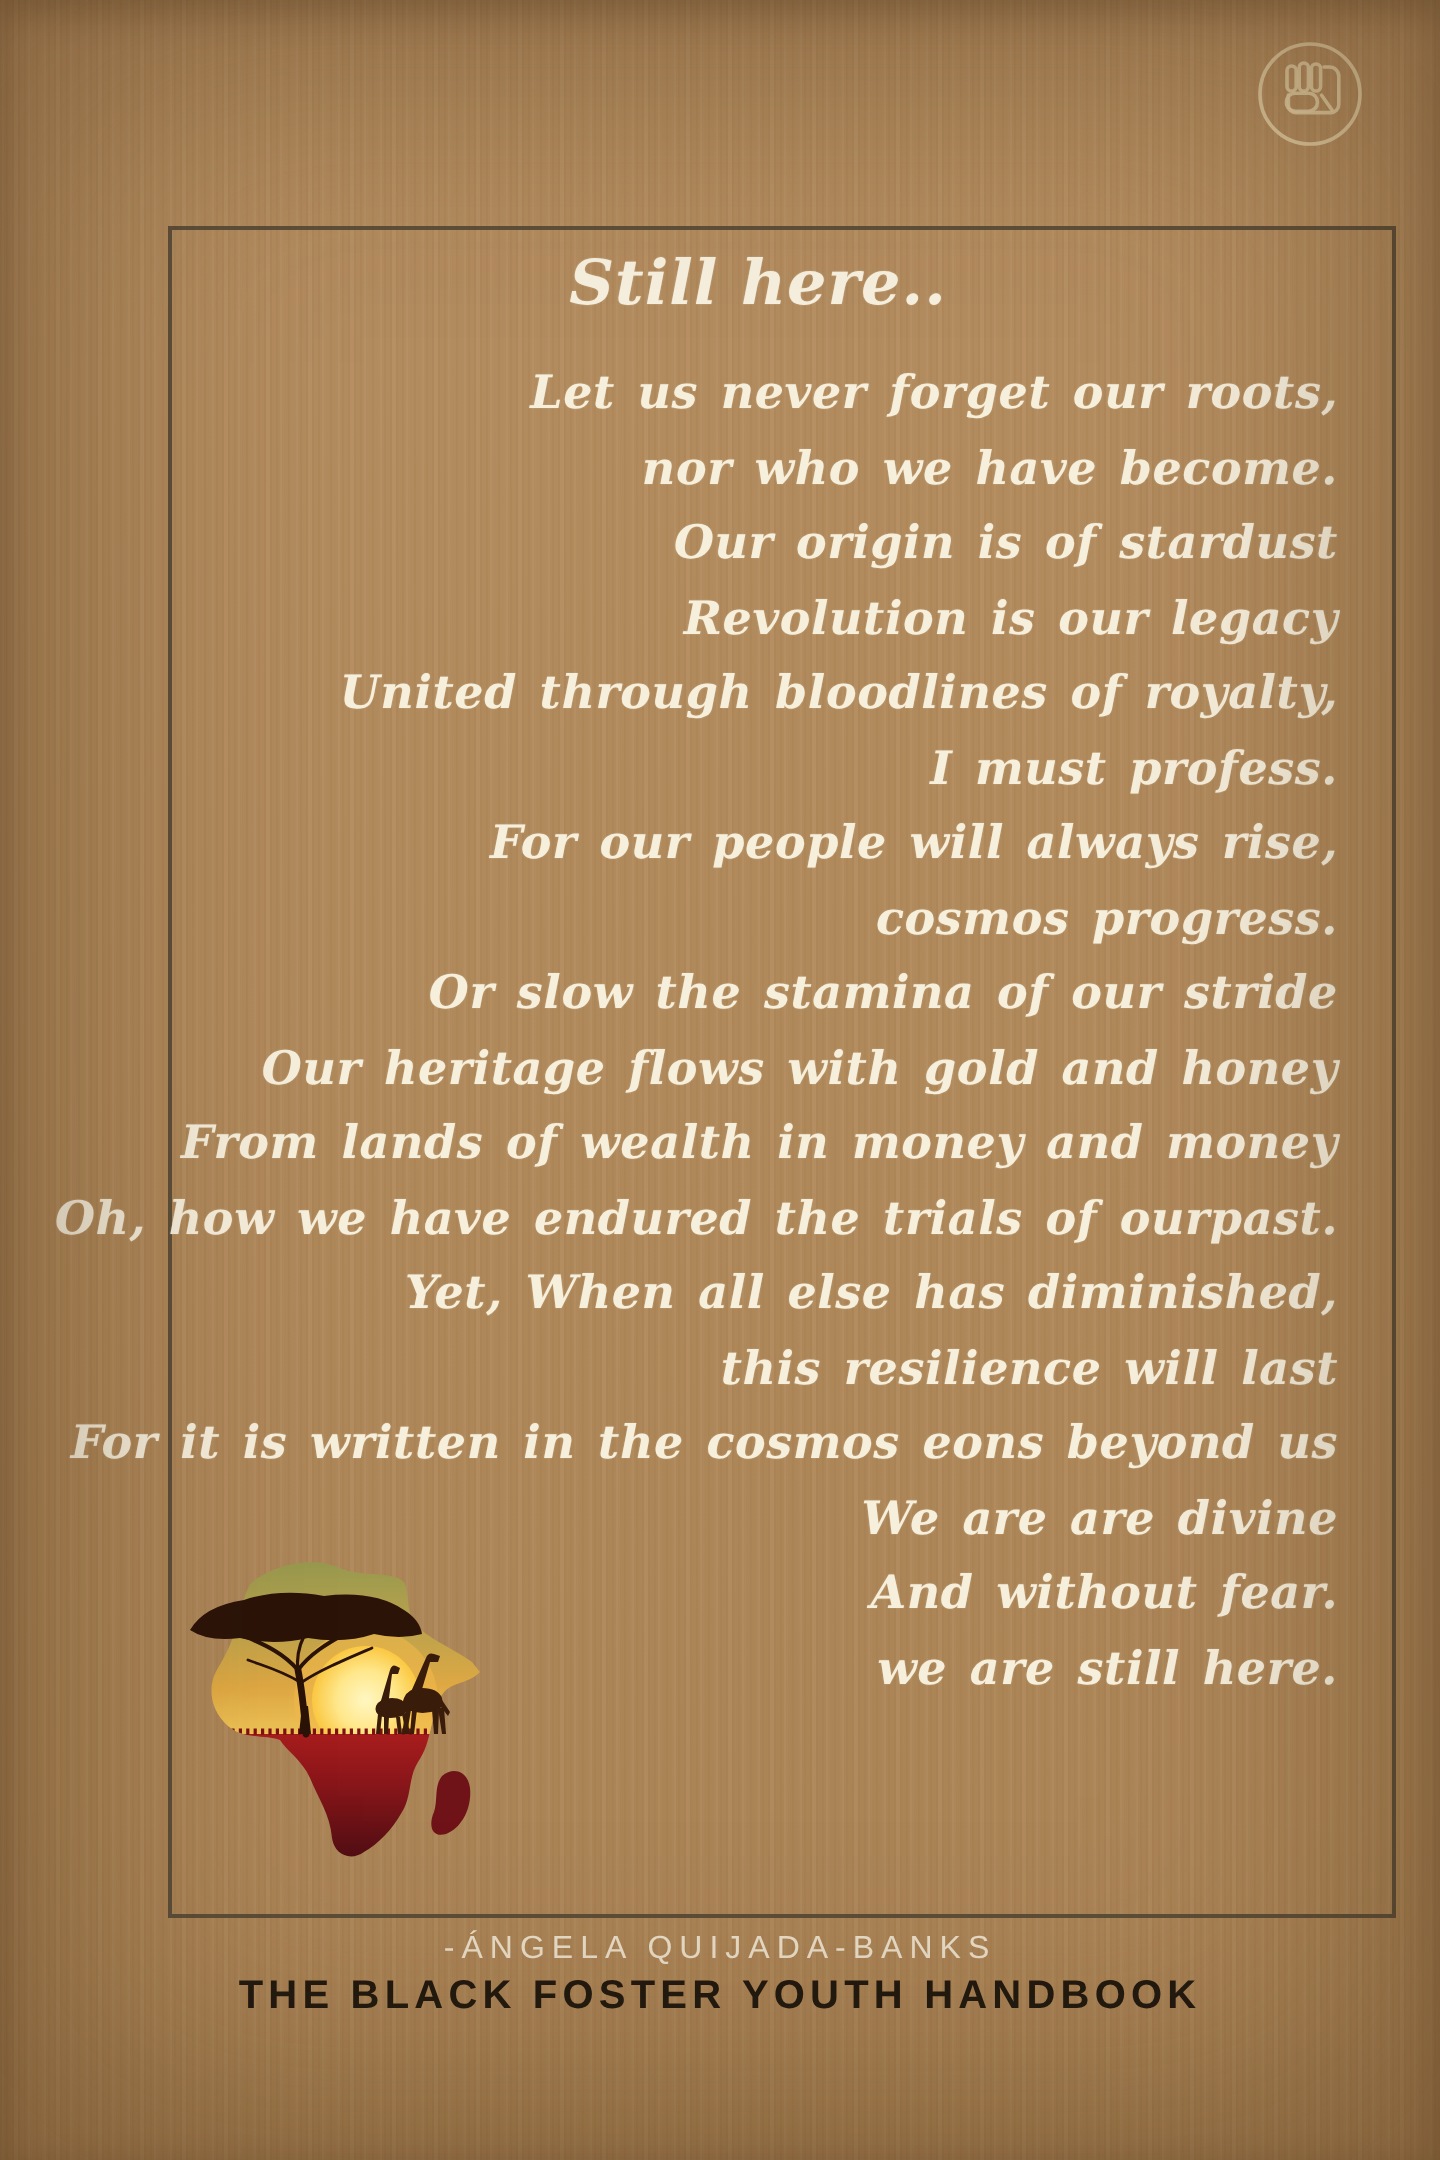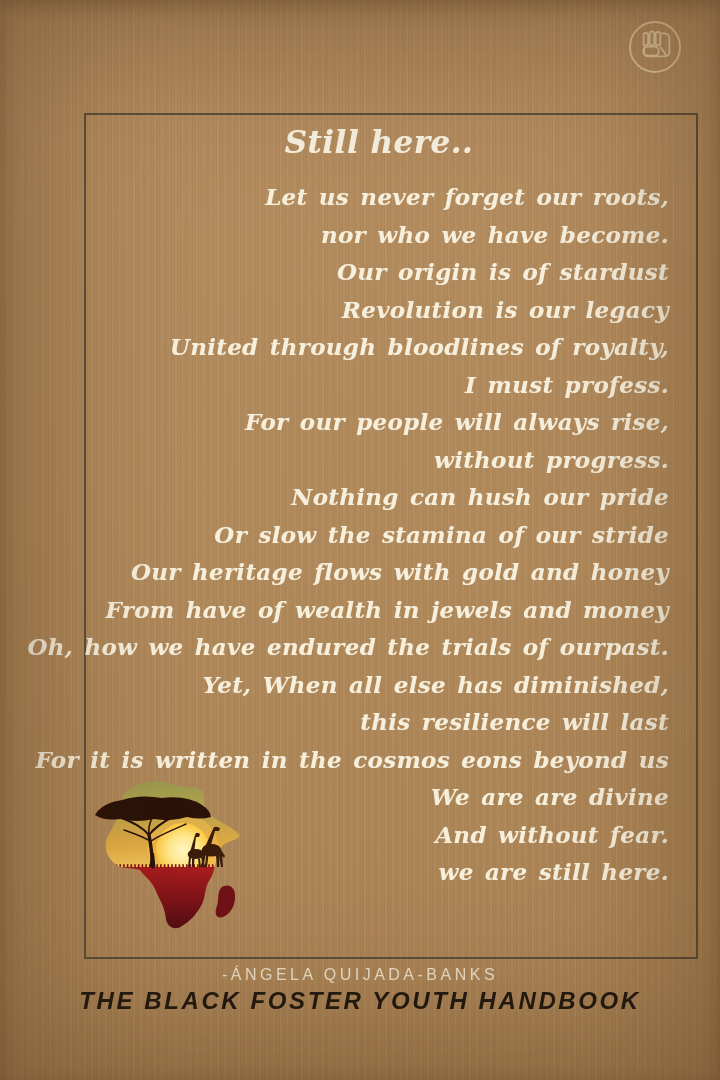--- a/index.html
+++ b/index.html
@@ -57,21 +57,21 @@
     position:absolute;left:0;right:0;top:966px;
     text-align:center;
     font-family:"Liberation Sans", sans-serif;
   }
   .author{
     font-size:16px;letter-spacing:3.5px;
     color:#e9ddc8;
   }
   .book{
     margin-top:3px;
-    font-size:24px;font-weight:bold;font-style:italic;
+    font-size:20px;font-weight:bold;
     letter-spacing:2.6px;
     color:#201810;
   }
 </style>
 </head>
 <body>
 
 <div class="canvas">
 
   <div class="logo">
@@ -91,25 +91,24 @@
   <div class="frame">
     <div class="title">Still here..</div>
     <div class="poem">
       <div class="line">Let us never forget our roots,</div>
       <div class="line">nor who we have become.</div>
       <div class="line">Our origin is of stardust</div>
       <div class="line">Revolution is our legacy</div>
       <div class="line">United through bloodlines of royalty,</div>
       <div class="line">I must profess.</div>
       <div class="line">For our people will always rise,</div>
-      <div class="line">without progress.</div>
-      <div class="line">Nothing can hush our pride</div>
+      <div class="line">cosmos progress.</div>
       <div class="line">Or slow the stamina of our stride</div>
       <div class="line">Our heritage flows with gold and honey</div>
-      <div class="line">From have of wealth in jewels and money</div>
+      <div class="line">From lands of wealth in money and money</div>
       <div class="line">Oh, how we have endured the trials of ourpast.</div>
       <div class="line">Yet, When all else has diminished,</div>
       <div class="line">this resilience will last</div>
       <div class="line">For it is written in the cosmos eons beyond us</div>
       <div class="line">We are are divine</div>
       <div class="line">And without fear.</div>
       <div class="line">we are still here.</div>
     </div>
   </div>
 

